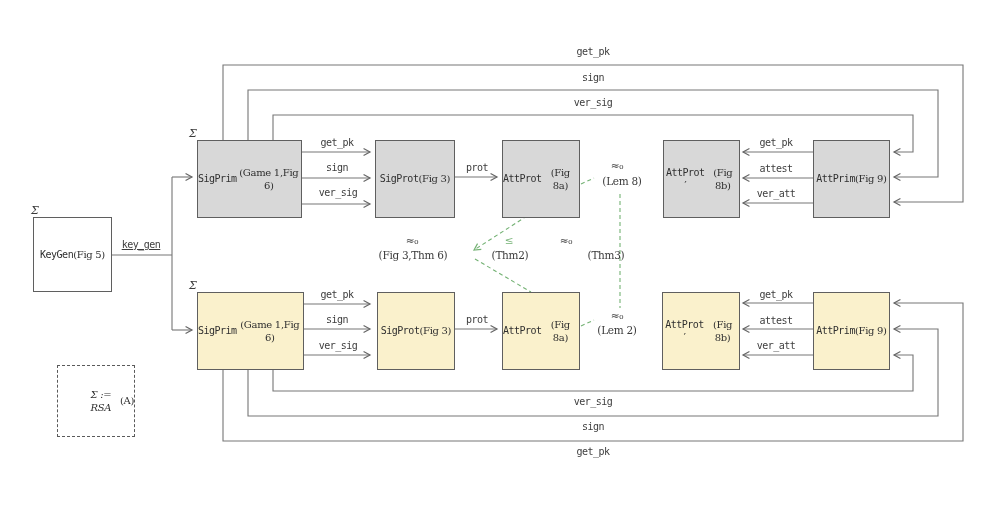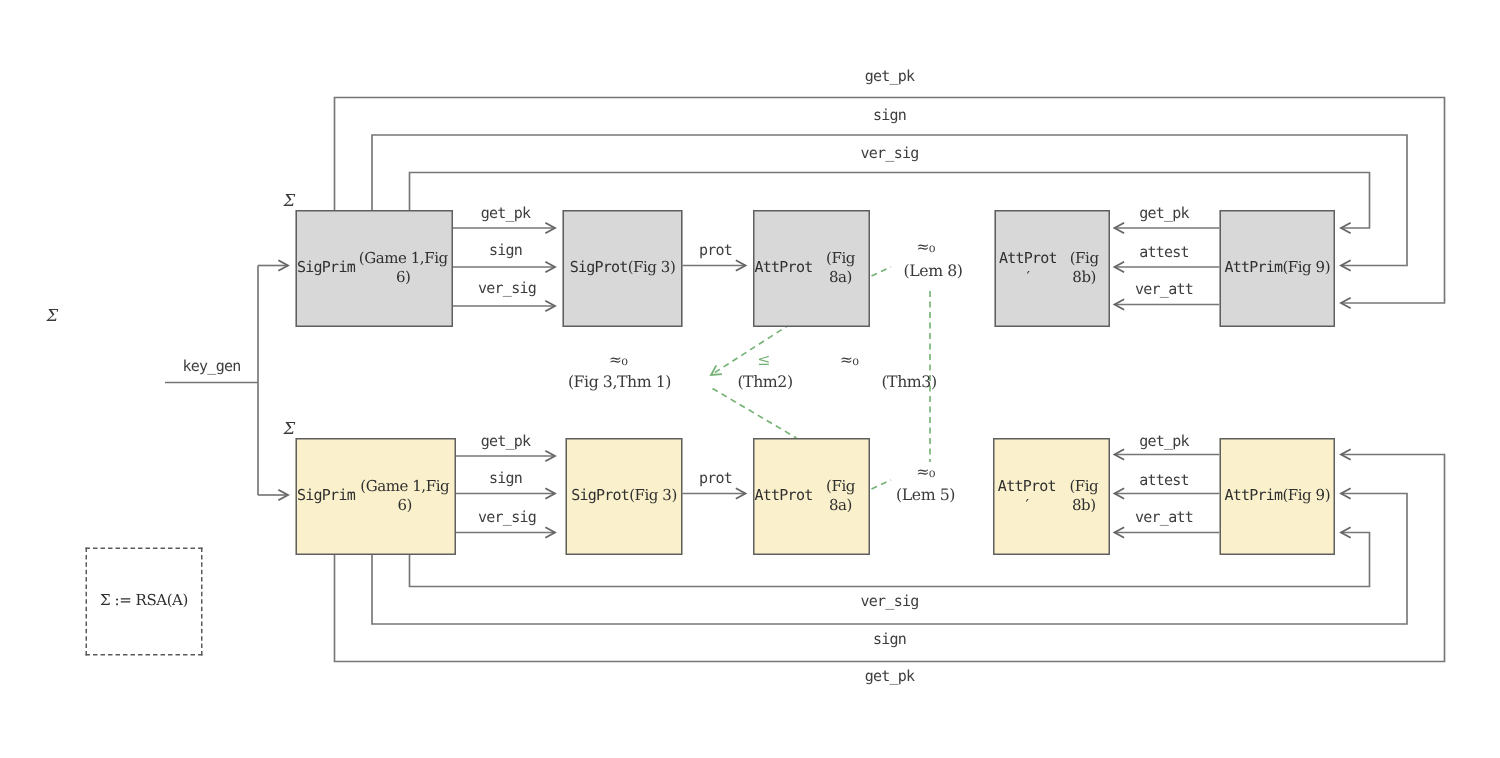--- a/index.html
+++ b/index.html
@@ -84,24 +84,28 @@
     <g>
       <path class="gn" d="M581,184 L594,178"></path>
       <path class="gn" d="M620,194 L620,308"></path>
       <path class="gn" d="M581,326 L594,320"></path>
       <path class="gn" d="M527,216 L474,250" marker-end="url(#arrg)"></path>
       <path class="gn" d="M475,259 L531,292"></path>
     </g>
   </svg>
 
   <span class="sigma" style="left:31px;top:204px;">Σ</span>
-  <span class="lbl" style="left:141px;top:239px;">key_gen</span>
+  <div class="box" style="left:33px;top:217px;width:77px;height:73px;background:#fff;">
+    <div class="t">KeyGen</div>
+    <div class="s">(Fig 5)</div>
+  </div>
+  <span class="lbl" style="left:141px;top:239px;text-decoration:underline;">key_gen</span>
 
   <div class="box dashed" style="left:57px;top:365px;width:76px;height:70px;">
-    <div class="s" style="">Σ := RSA</div>
+    <div class="s" style="font-style:italic;margin-left:24px;">Σ := RSA</div>
     <div class="s">(A)</div>
   </div>
 
   <span class="lbl" style="left:593px;top:46px;">get_pk</span>
   <span class="lbl" style="left:593px;top:72px;">sign</span>
   <span class="lbl" style="left:593px;top:97px;">ver_sig</span>
 
   <span class="lbl" style="left:593px;top:396px;">ver_sig</span>
   <span class="lbl" style="left:593px;top:421px;">sign</span>
   <span class="lbl" style="left:593px;top:446px;">get_pk</span>
@@ -163,24 +167,24 @@
   <span class="lbl" style="left:338px;top:340px;">ver_sig</span>
   <span class="lbl" style="left:477px;top:314px;">prot</span>
   <span class="lbl" style="left:776px;top:289px;">get_pk</span>
   <span class="lbl" style="left:776px;top:315px;">attest</span>
   <span class="lbl" style="left:776px;top:340px;">ver_att</span>
 
   <span class="ann" style="left:617px;top:159px;">≈₀</span>
   <span class="ann" style="left:622px;top:175px;">(Lem 8)</span>
 
   <span class="ann" style="left:412px;top:234px;">≈₀</span>
-  <span class="ann" style="left:413px;top:249px;">(Fig 3,Thm 1)</span>
+  <span class="ann" style="left:413px;top:249px;">(Fig 3,Thm 6)</span>
 
   <span class="ann green" style="left:509px;top:234px;">≤</span>
   <span class="ann" style="left:510px;top:249px;">(Thm2)</span>
 
   <span class="ann" style="left:566px;top:234px;">≈₀</span>
   <span class="ann" style="left:567px;top:249px;margin-left:39px;">(Thm3)</span>
 
   <span class="ann" style="left:617px;top:309px;">≈₀</span>
-  <span class="ann" style="left:617px;top:324px;">(Lem 5)</span>
+  <span class="ann" style="left:617px;top:324px;">(Lem 2)</span>
 
 </div>
 
 </body></html>

